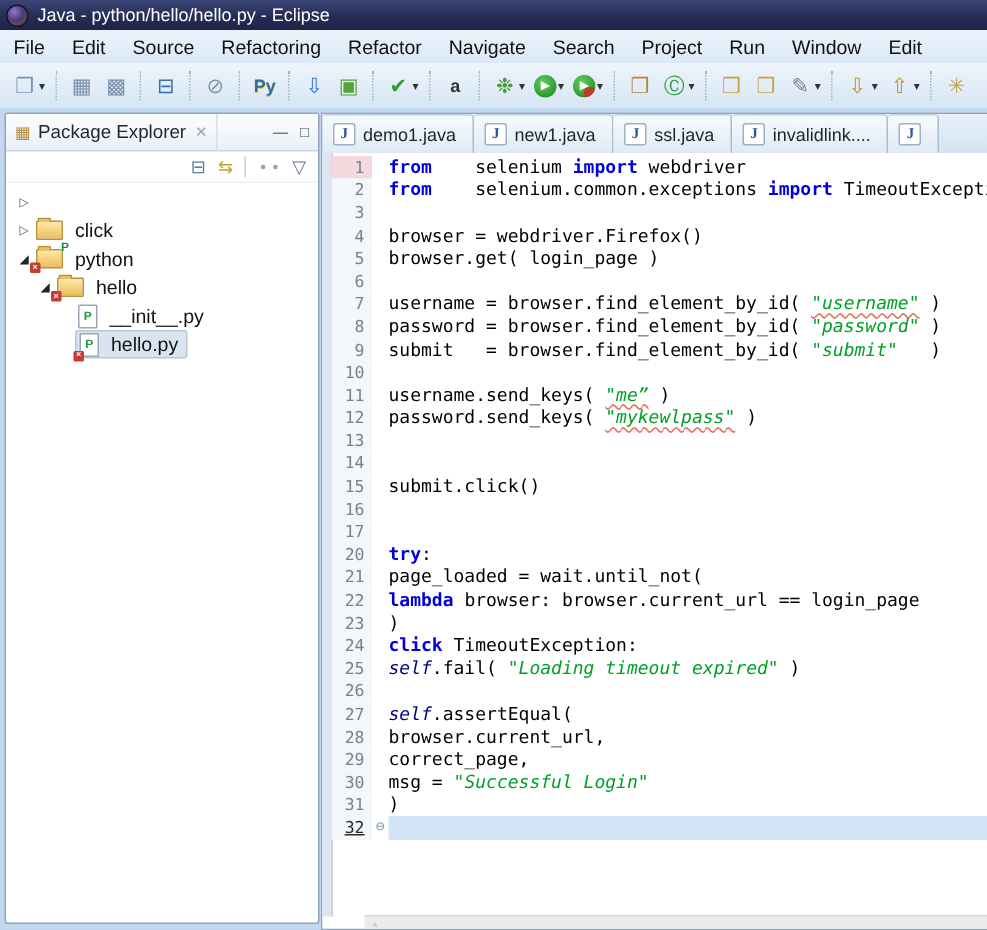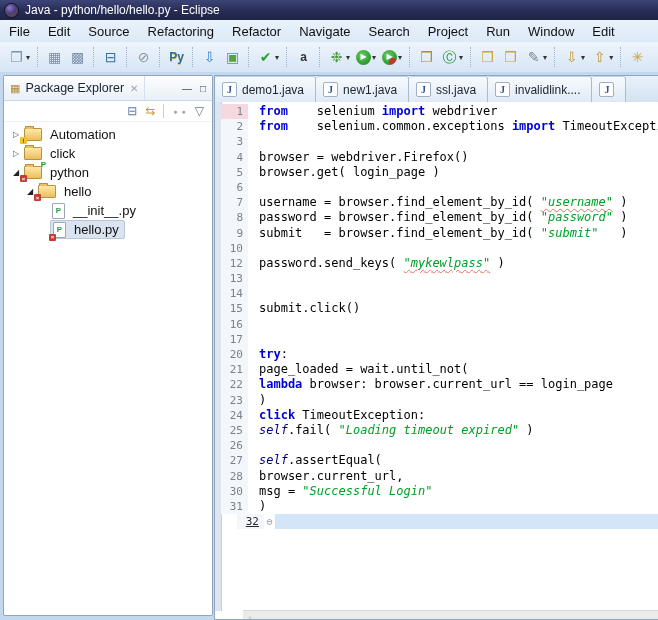--- a/index.html
+++ b/index.html
@@ -97,21 +97,21 @@
     border-right:1px solid #c3cedb;}
   .lines{position:absolute;left:6px;top:2px;right:0;}
   .cline{display:flex;height:15.2px;line-height:15.2px;
     font-family:"DejaVu Sans Mono","Liberation Mono",monospace;font-size:12px;}
   .lnum{width:22px;min-width:22px;text-align:right;padding-right:5px;
     color:#7a828e;background:#f3f6fb;font-size:11px;}
   .lnum.lpink{background:#f6d9de;}
   .lfold{width:11px;min-width:11px;color:#8a99ac;font-size:10px;text-align:center;}
   .lcode{flex:1;white-space:pre;color:#000;}
   .cline.cur .lcode{background:#d2e6f8;}
-  .cline.cur .lnum{color:#2a2a2a;text-decoration:underline;margin-left:16px;}
+  .cline.cur .lnum{color:#2a2a2a;text-decoration:underline;}
   .t-kw{color:#0000d8;font-weight:bold;}
   .t-str{color:#00a028;font-style:italic;}
   .t-strq{color:#00a028;font-style:italic;text-decoration-line:underline;
     text-decoration-style:wavy;text-decoration-color:#e87060;text-decoration-thickness:1px;
     text-underline-offset:2px;}
   .t-num{color:#c00000;}
   .t-slf{color:#000080;font-style:italic;}
   .hscroll{position:absolute;left:28px;right:0;bottom:0;height:8px;background:#ebebeb;
     border-top:1px solid #d9d9d9;}
   .hscroll .nub{position:absolute;left:2px;top:0;width:10px;height:7px;color:#9a9a9a;
@@ -245,27 +245,20 @@
       <div class="pe-tools">
           <span style="color: rgb(91, 122, 160);">⊟</span>
           <span style="color: rgb(200, 160, 48);">⇆</span>
           <span class="sep"></span>
           <span class="pe-dots">● ●</span>
           <span style="color: rgb(102, 119, 136);">▽</span>
         </div>
       <div class="tree">
           <div class="trow" style="padding-left: 6px;">
             <span class="tarrow">▷</span>
-            <span class="tlabel-wrap">
-              <span class="ticon">
-                <span class="foldicon"></span>
-                <span class="bdg bdg-warning">!</span>
-              </span>
-              <span class="tlabel">Automation</span>
-            </span>
           </div>
           <div class="trow" style="padding-left: 6px;">
             <span class="tarrow">▷</span>
             <span class="tlabel-wrap">
               <span class="ticon">
                 <span class="foldicon"></span>
               </span>
               <span class="tlabel">click</span>
             </span>
           </div>
@@ -382,20 +375,25 @@
               <span class="lnum">9</span>
               <span class="lfold"></span>
               <span class="lcode"><span class="t-pl">submit   = browser.find_element_by_id( </span><span class="t-str">"submit"</span><span class="t-pl">   )</span></span>
             </div>
             <div class="cline">
               <span class="lnum">10</span>
               <span class="lfold"></span>
               <span class="lcode"></span>
             </div>
             <div class="cline">
+              <span class="lnum">11</span>
+              <span class="lfold"></span>
+              <span class="lcode"><span class="t-pl">username.send_keys( </span><span class="t-strq">"me”</span><span class="t-pl"> )</span></span>
+            </div>
+            <div class="cline">
               <span class="lnum">12</span>
               <span class="lfold"></span>
               <span class="lcode"><span class="t-pl">password.send_keys( </span><span class="t-strq">"mykewlpass"</span><span class="t-pl"> )</span></span>
             </div>
             <div class="cline">
               <span class="lnum">13</span>
               <span class="lfold"></span>
               <span class="lcode"></span>
             </div>
             <div class="cline">
@@ -455,20 +453,25 @@
             </div>
             <div class="cline">
               <span class="lnum">27</span>
               <span class="lfold"></span>
               <span class="lcode"><span class="t-slf">self</span><span class="t-pl">.assertEqual(</span></span>
             </div>
             <div class="cline">
               <span class="lnum">28</span>
               <span class="lfold"></span>
               <span class="lcode"><span class="t-pl">browser.current_url,</span></span>
+            </div>
+            <div class="cline">
+              <span class="lnum">29</span>
+              <span class="lfold"></span>
+              <span class="lcode"><span class="t-pl">correct_page,</span></span>
             </div>
             <div class="cline">
               <span class="lnum">30</span>
               <span class="lfold"></span>
               <span class="lcode"><span class="t-pl">msg = </span><span class="t-str">"Successful Login"</span></span>
             </div>
             <div class="cline">
               <span class="lnum">31</span>
               <span class="lfold"></span>
               <span class="lcode"><span class="t-pl">)</span></span>

